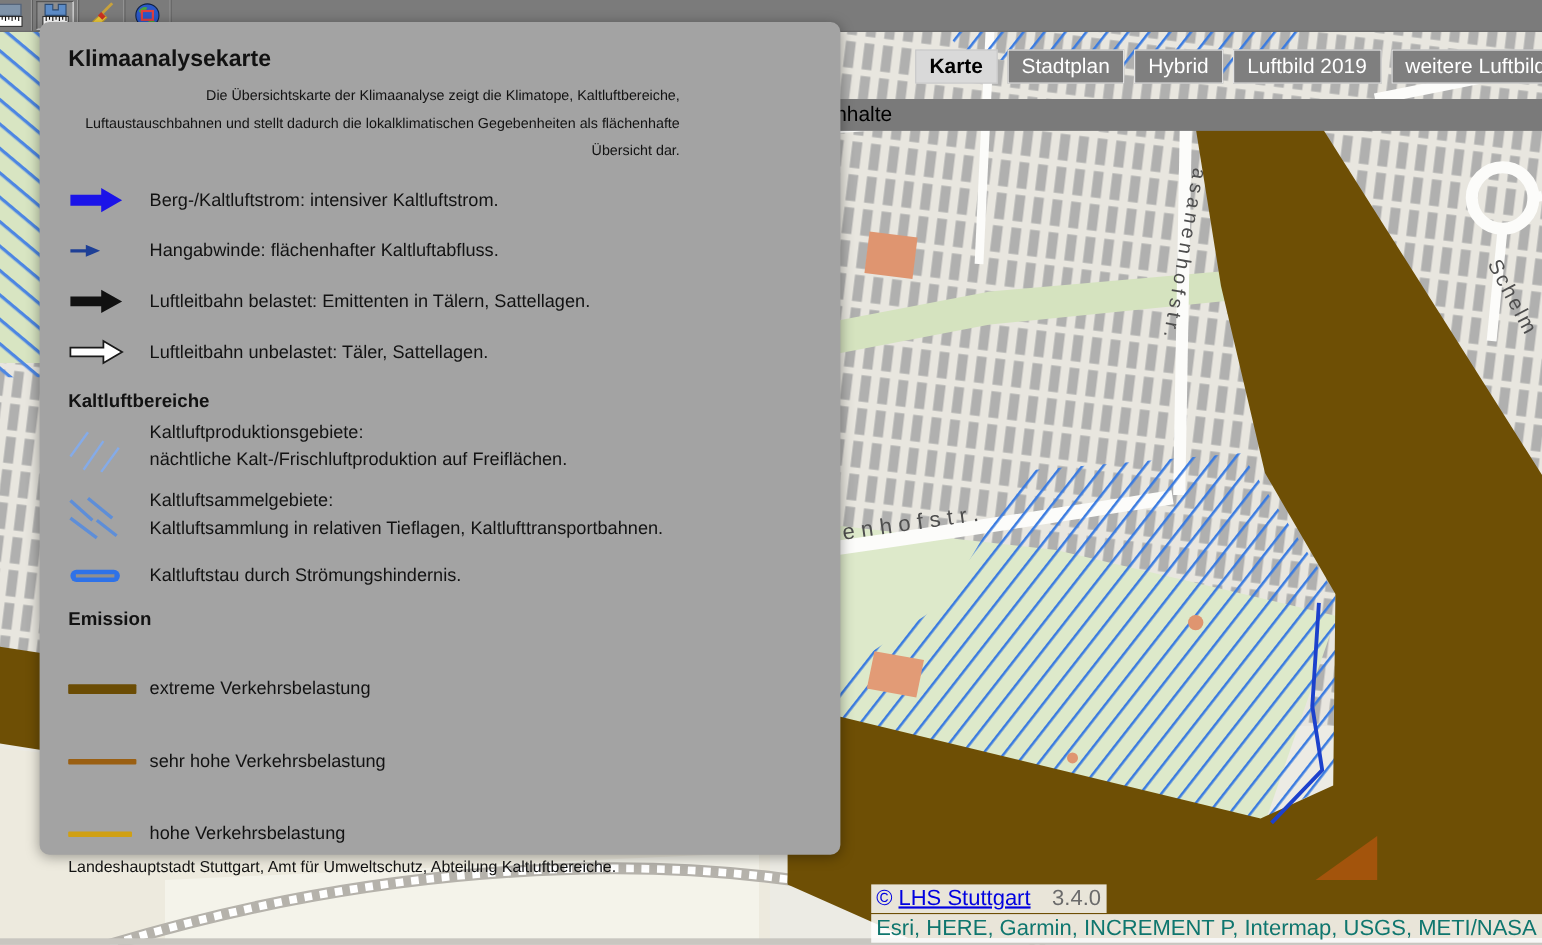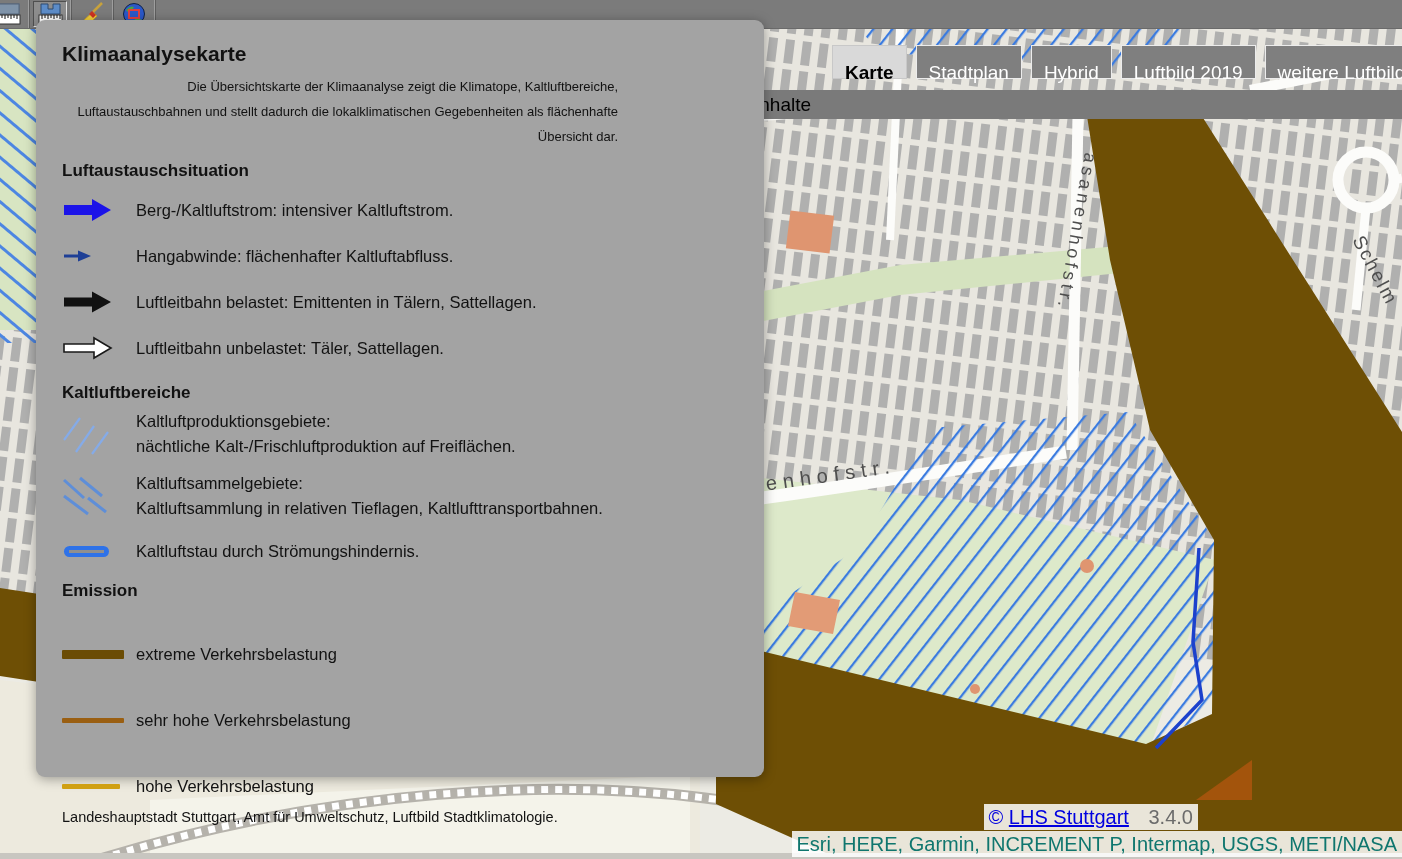--- a/index.html
+++ b/index.html
@@ -19,53 +19,53 @@
   .tool{
     width:34px;height:26px;margin:0 3px;background:transparent;border:1px solid transparent;
     display:flex;align-items:center;justify-content:center;padding:0;cursor:pointer;
   }
   .tool.cut{margin-left:-9px;}
   .tool.pressed{background:#8d8d8d;border-color:#4f4f4f #e6e6e6 #e6e6e6 #4f4f4f;}
   .sep{width:1px;height:28px;background:#5e5e5e;border-left:1px solid #9e9e9e;}
   
   .basemaps{position:absolute;top:45px;left:832px;display:flex;gap:9px;z-index:15;}
   .bm{
-    height:31px;padding:16px 12px;font-family:"Liberation Sans",sans-serif;font-size:19px;
+    height:31px;padding:4px 12px;font-family:"Liberation Sans",sans-serif;font-size:19px;
     background:#7f7f7f;color:#fff;border:1px solid #ececec;cursor:pointer;white-space:nowrap;
   }
   .bm.active{background:#d9d9d9;color:#000;font-weight:bold;border:1px solid #c8c8c8;}
   
   .inhalte{
     position:absolute;left:718px;right:0;top:90px;height:29px;background:#7a7a7a;
     display:flex;align-items:center;padding-left:15px;gap:11px;z-index:14;cursor:pointer;
   }
   .inhalte .tri{font-size:13px;color:#000;line-height:1;}
   .inhalte .lab{font-size:19px;color:#000000;}
   
   .legend{
     position:absolute;left:36px;top:20px;width:728px;height:757px;background:#a3a3a3;
     border-radius:9px;box-shadow:0 2px 12px rgba(0,0,0,.35);z-index:30;
     padding:22px 26px;box-sizing:border-box;color:#121212;
   }
   .legend h1{font-size:21px;margin:0 0 8px;font-weight:bold;}
   .legend p.desc{font-size:13px;line-height:25px;margin:0 0 10px;width:556px;text-align:right;}
   .legend h2{font-size:17px;margin:12px 0 6px;font-weight:bold;}
   .lrow{display:flex;align-items:center;min-height:46px;}
-  .lrow.two{min-height:50px;margin-bottom:12px;align-items:center;}
+  .lrow.two{min-height:50px;margin-bottom:12px;align-items:flex-end;}
   .lrow.thin{min-height:24px;margin-top:41px;}
   .lrow.cap{min-height:36px;}
   .sym{width:74px;flex:none;display:flex;align-items:center;}
   .lbl{font-size:16.5px;line-height:25px;}
   .eline{display:block;border-radius:1px;}
   .e1{width:62px;height:9px;background:#6b4c04;}
   .e2{width:62px;height:5px;background:#9a5f12;}
   .e3{width:58px;height:5px;background:#d0a013;}
   .src{font-size:14.5px;margin-top:10px;}
   
-  .attrib{position:absolute;right:0;bottom:2px;text-align:center;z-index:25;font-size:20px;}
+  .attrib{position:absolute;right:0;bottom:2px;text-align:left;z-index:25;font-size:20px;}
   .attrib .chip{display:inline-block;background:rgba(255,255,255,.85);padding:0 5px;line-height:26px;}
   .attrib .line1{margin-right:12px;margin-bottom:1px;}
   .attrib a{color:#0000e0;text-decoration:underline;cursor:pointer;}
   .attrib .copy{color:#0000e0;}
   .attrib .ver{color:#6b6b6b;margin-left:14px;text-decoration:none;}
   .attrib .line2{color:#0f766e;}
   .bottomstrip{position:absolute;left:0;bottom:0;width:100%;height:6px;background:#c8c6c0;z-index:5;}
 </style>
 </head>
 <body>
@@ -187,21 +187,20 @@
 
   <div class="inhalte">
     <span class="tri">▶</span>
     <span class="lab">Inhalte</span>
   </div>
 
   <div class="legend">
     <h1>Klimaanalysekarte</h1>
     <p class="desc">Die Übersichtskarte der Klimaanalyse zeigt die Klimatope, Kaltluftbereiche, Luftaustauschbahnen und stellt dadurch die lokalklimatischen Gegebenheiten als flächenhafte Übersicht dar.</p>
 
-    <h2>Luftaustauschsituation</h2>
 
     <div class="lrow">
       <span class="sym">
         <svg width="54" height="24" viewBox="0 0 54 24">
             <path d="M2,7 h28 v-6 l19,11 -19,11 v-6 h-28 z" fill="#1b13e8"></path>
           </svg>
       </span>
       <span class="lbl">Berg-/Kaltluftstrom: intensiver Kaltluftstrom.</span>
     </div>
     <div class="lrow">
@@ -287,21 +286,21 @@
         </span>
       <span class="lbl">sehr hohe Verkehrsbelastung</span>
     </div>
     <div class="lrow thin">
       <span class="sym">
           <span class="eline e3"></span>
         </span>
       <span class="lbl">hohe Verkehrsbelastung</span>
     </div>
 
-    <div class="src">Landeshauptstadt Stuttgart, Amt für Umweltschutz, Luftbild Stadtklimatologie.</div>
+    <div class="src">Landeshauptstadt Stuttgart, Amt für Umweltschutz, Abteilung Kaltluftbereiche.</div>
   </div>
 
   <div class="attrib">
     <div class="line1">
       <span class="chip">
         <span class="copy">©</span>
         <a>LHS Stuttgart</a>
         <span class="ver">3.4.0</span>
       </span>
     </div>

